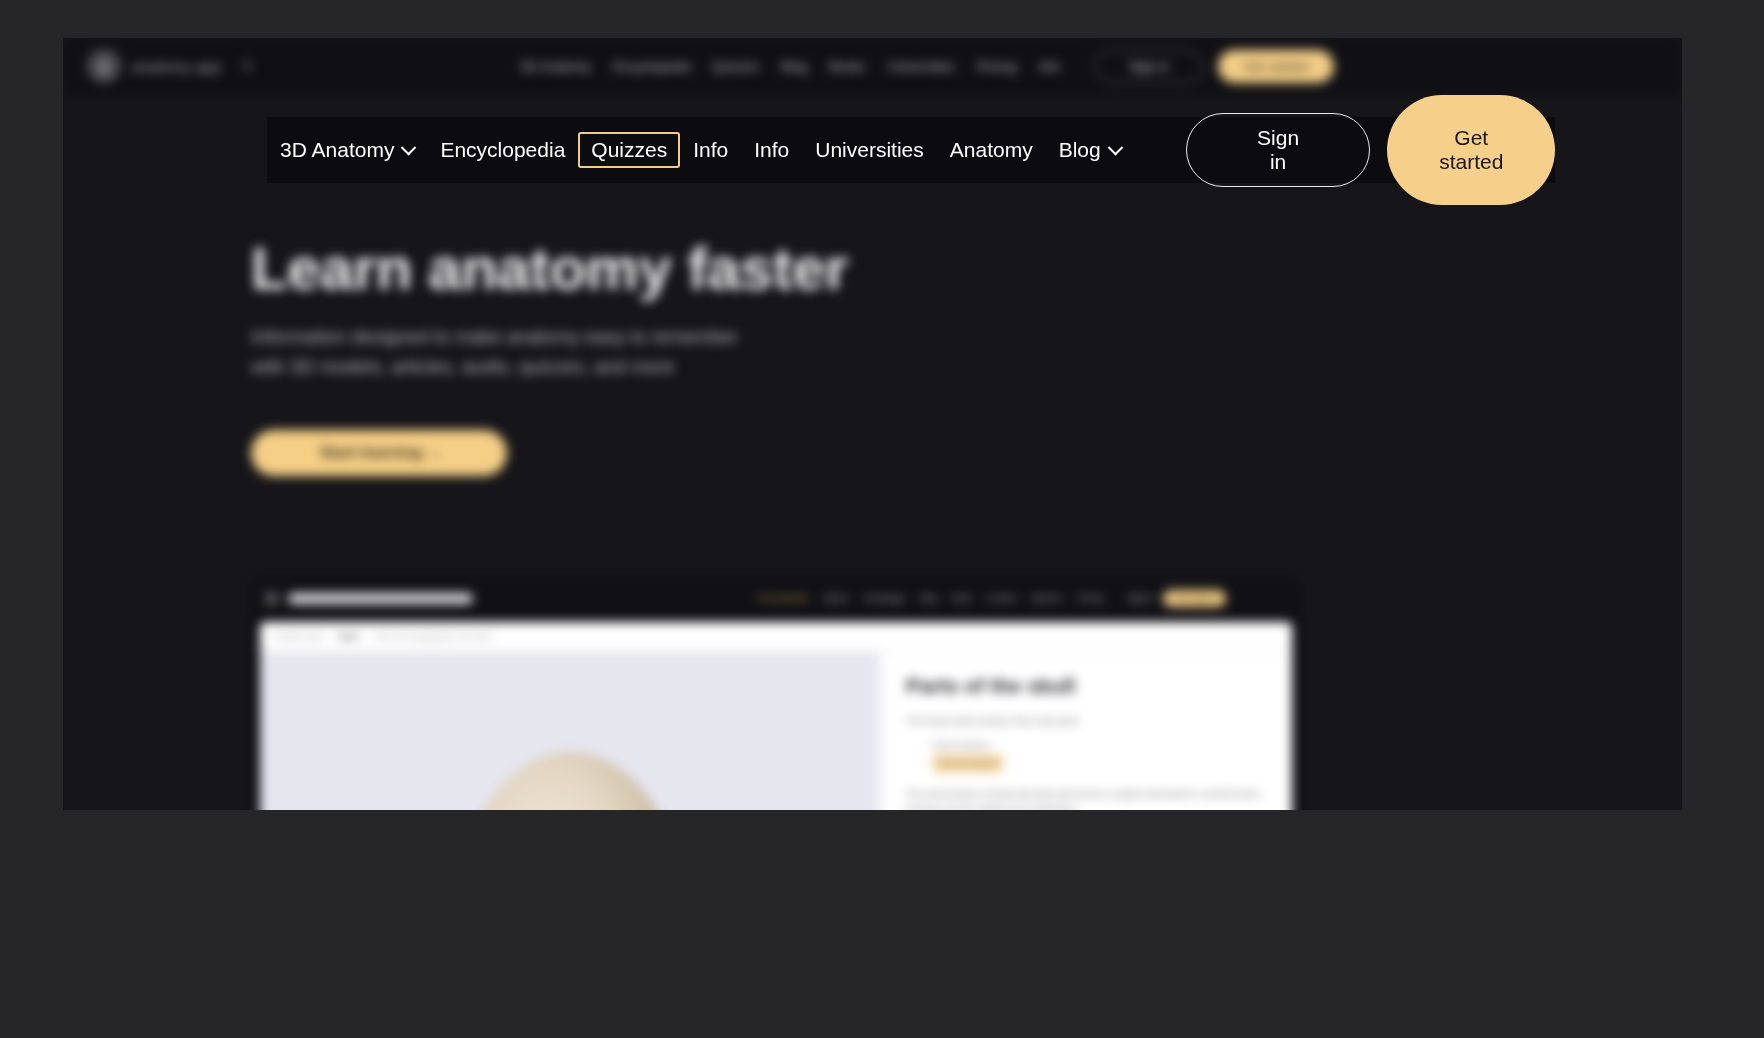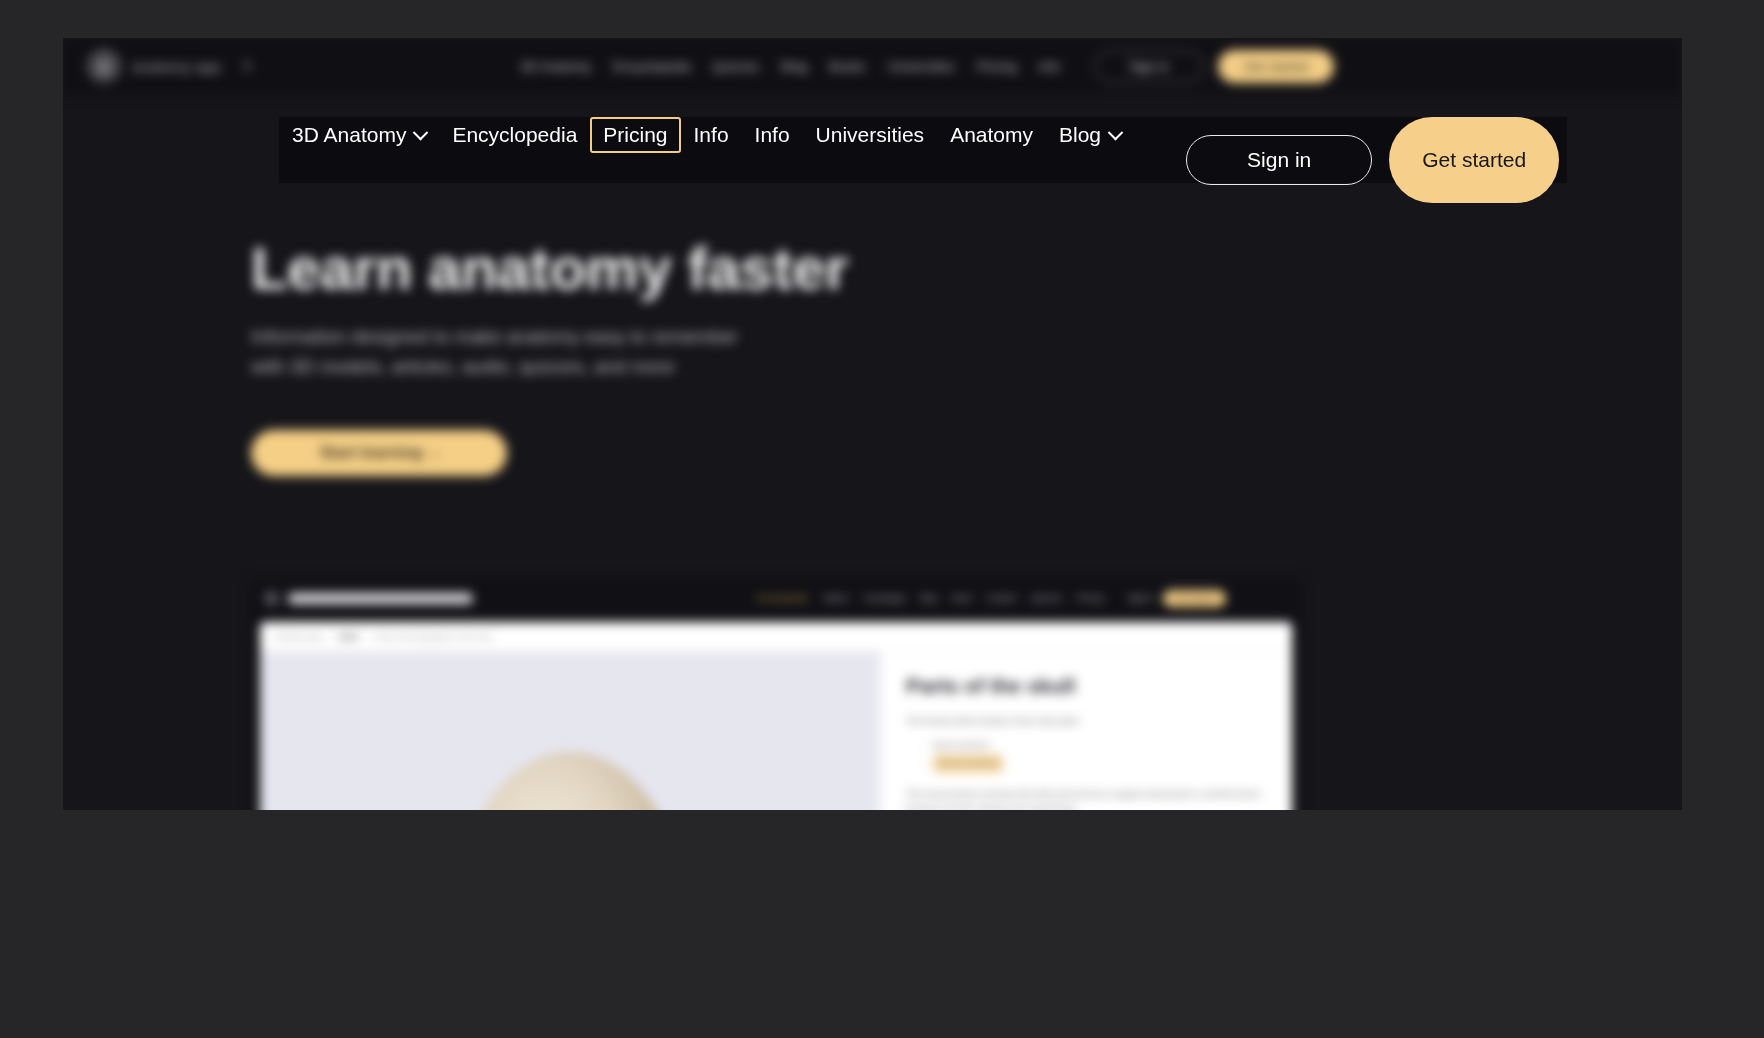--- a/index.html
+++ b/index.html
@@ -270,27 +270,27 @@
   .art-list li.hl span.txt {
     background: #f6d9a9;
     color: #7a5c22;
     padding: 1px 4px;
     border-radius: 2px;
   }
 
   
   .nav-overlay {
     position: absolute;
-    left: 216px;
+    left: 204px;
     top: 79px;
     width: 1288px;
     height: 66px;
     background: #0c0c10;
     display: flex;
-    align-items: flex-start;
+    align-items: center;
     z-index: 40;
   }
   .nav-links {
     display: flex;
     align-items: center;
     gap: 0px;
   }
   .nav-item {
     display: flex;
     align-items: center;
@@ -445,21 +445,21 @@
         <div class="nav-item">
           <span>3D Anatomy</span>
           <span class="chev"></span>
         </div>
 
         <div class="nav-item">
           <span>Encyclopedia</span>
         </div>
 
         <div class="nav-item boxed">
-          <span>Pricing</span>
+          <span>Quizzes</span>
         </div>
 
         <div class="nav-item">
           <span>Info</span>
         </div>
 
         <div class="nav-item">
           <span>Info</span>
         </div>
 

